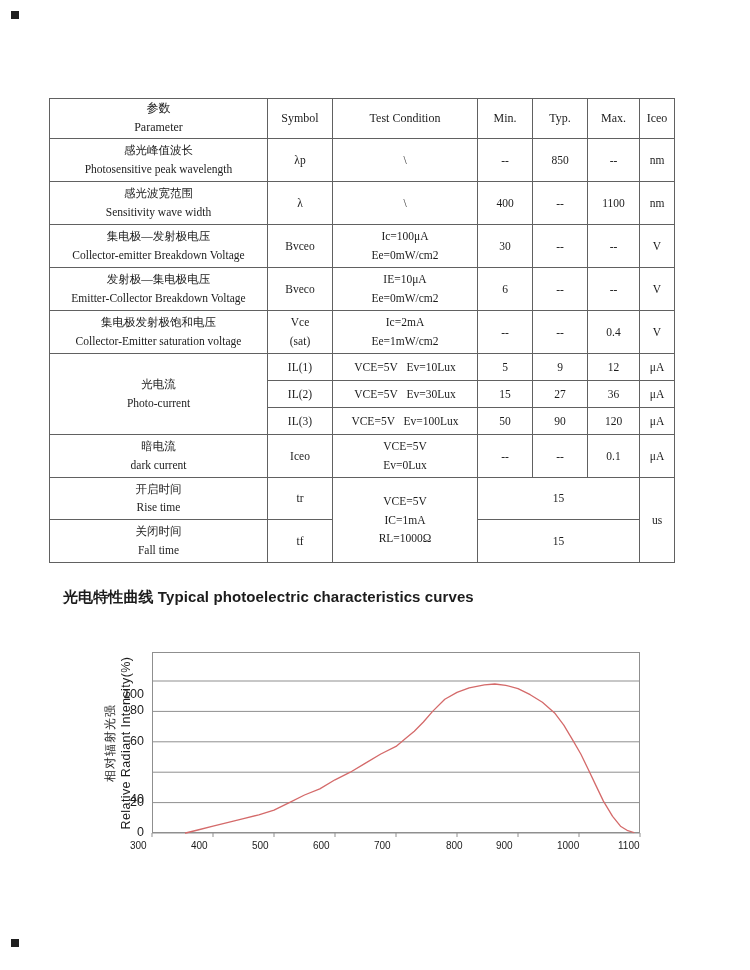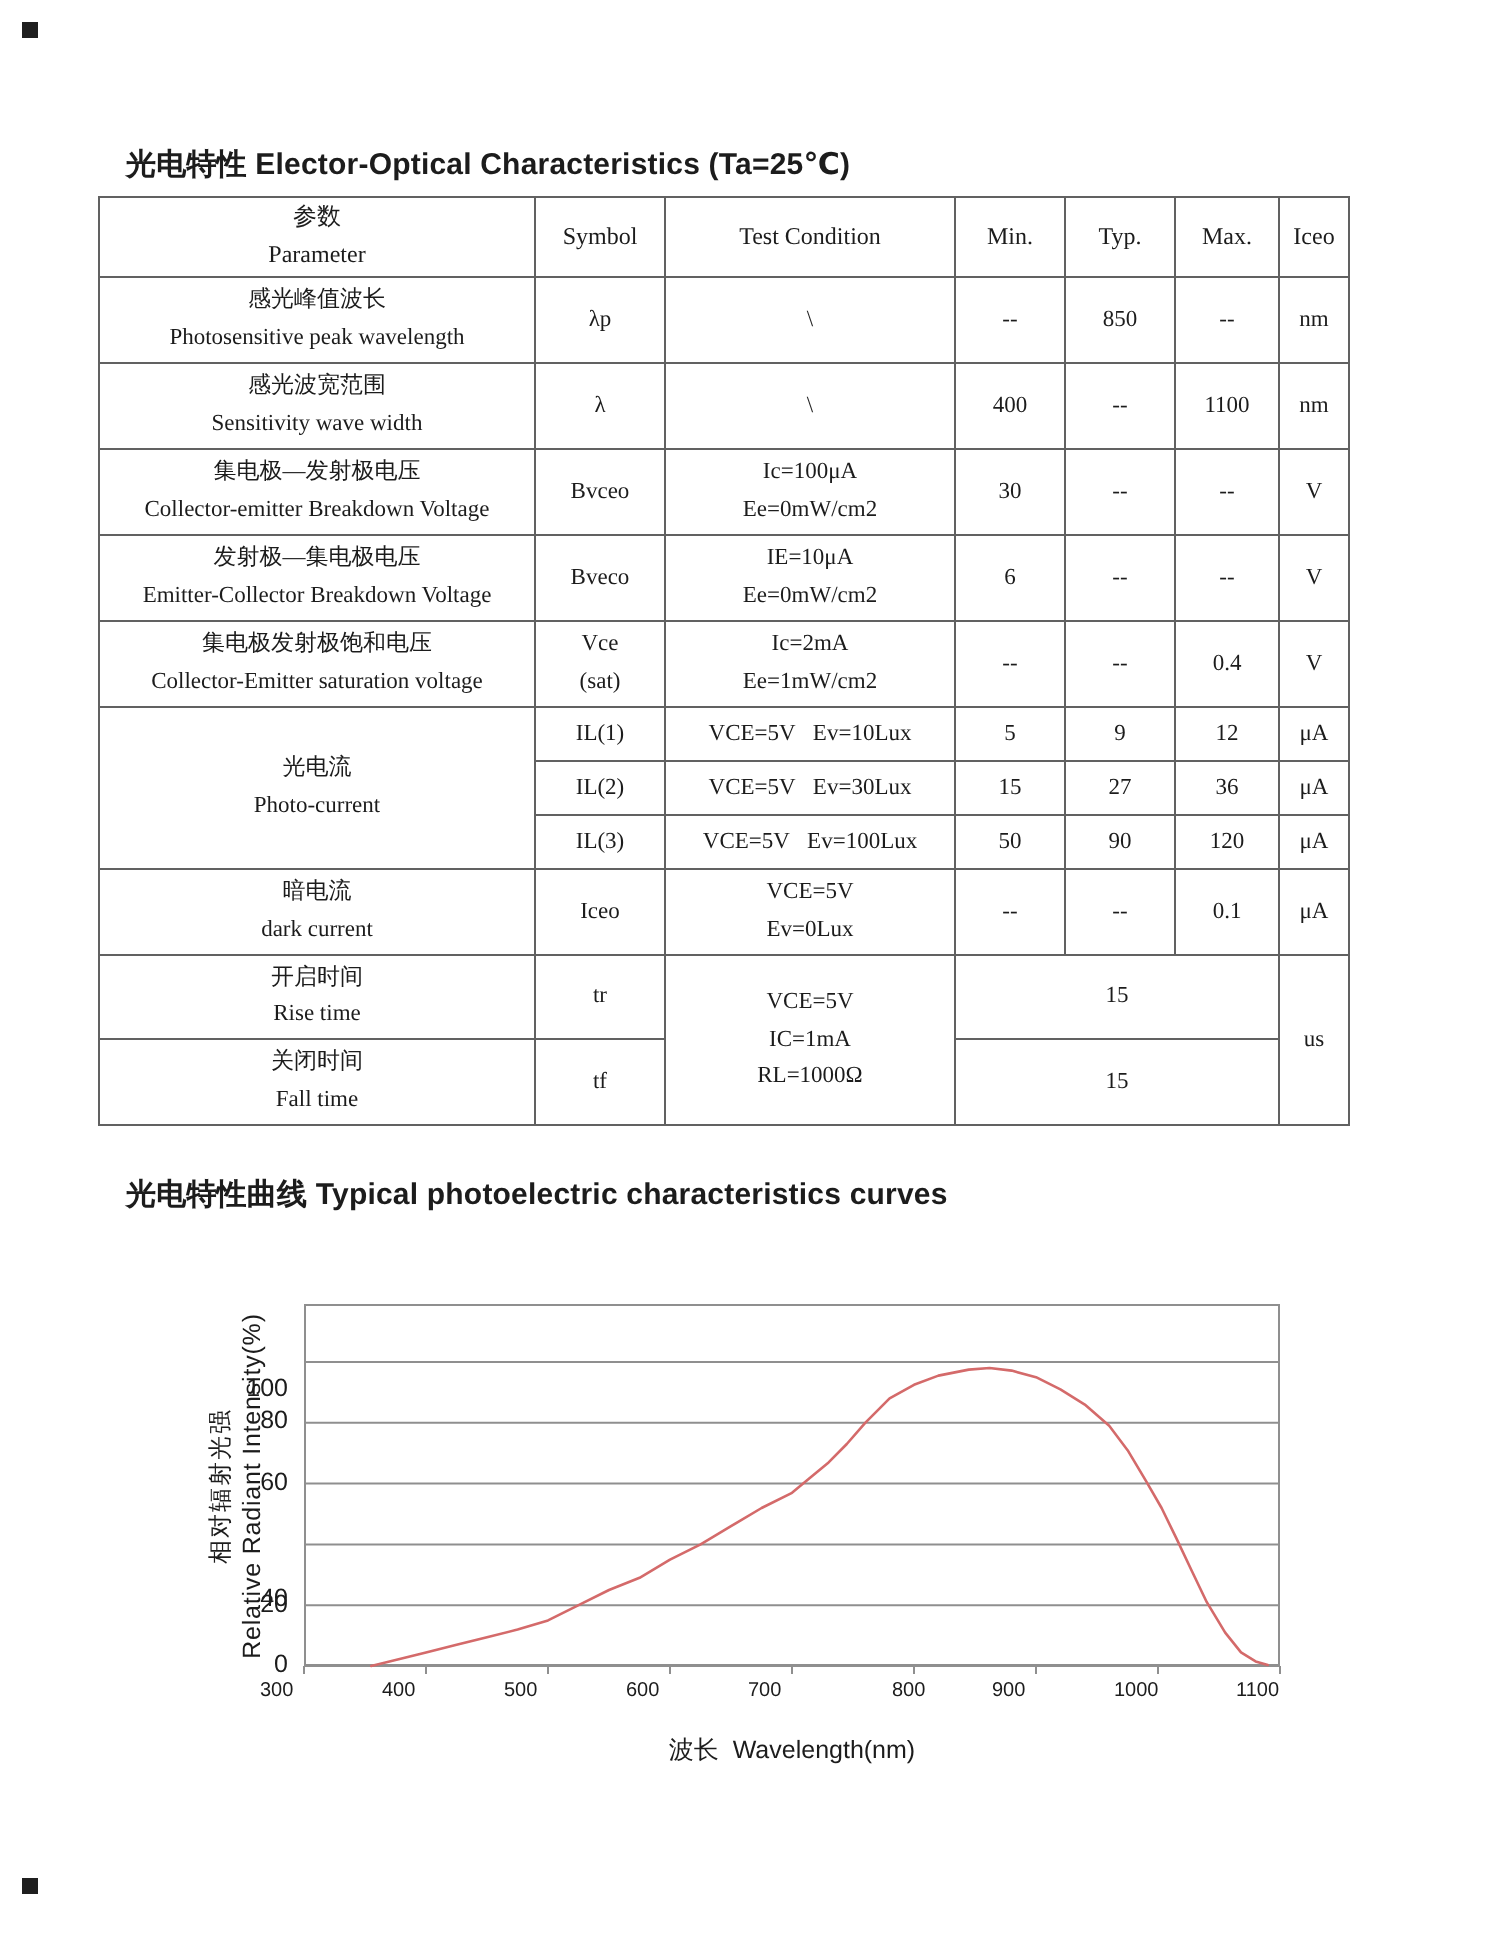--- a/index.html
+++ b/index.html
@@ -47,21 +47,20 @@
   .yaxis-title .en{font-size:12.5px;line-height:16px;letter-spacing:.4px;}
 </style>
 </head>
 <body>
 
 <div class="page">
 
   <div class="corner-sq top"></div>
   <div class="corner-sq bottom"></div>
 
-  <div class="sec-title" id="title1">光电特性 Elector-Optical Characteristics (Ta=25℃)</div>
 
   <table class="eo">
     <colgroup>
       <col style="width:218px">
         <col style="width:65px">
         <col style="width:145px">
       <col style="width:55px">
         <col style="width:55px">
         <col style="width:52px">
         <col style="width:35px">
@@ -220,20 +219,19 @@
   <div class="xtick xt0">300</div>
   <div class="xtick xt1">400</div>
   <div class="xtick xt2">500</div>
   <div class="xtick xt3">600</div>
   <div class="xtick xt4">700</div>
   <div class="xtick xt5">800</div>
   <div class="xtick xt6">900</div>
   <div class="xtick xt7">1000</div>
   <div class="xtick xt8">1100</div>
 
-  <div class="xaxis-title">波长&nbsp; Wavelength(nm)</div>
 
   <div class="yaxis-title">
     <div class="cn">相对辐射光强</div>
     <div class="en">Relative Radiant Intensity(%)</div>
   </div>
 
 </div>
 
 </body></html>

